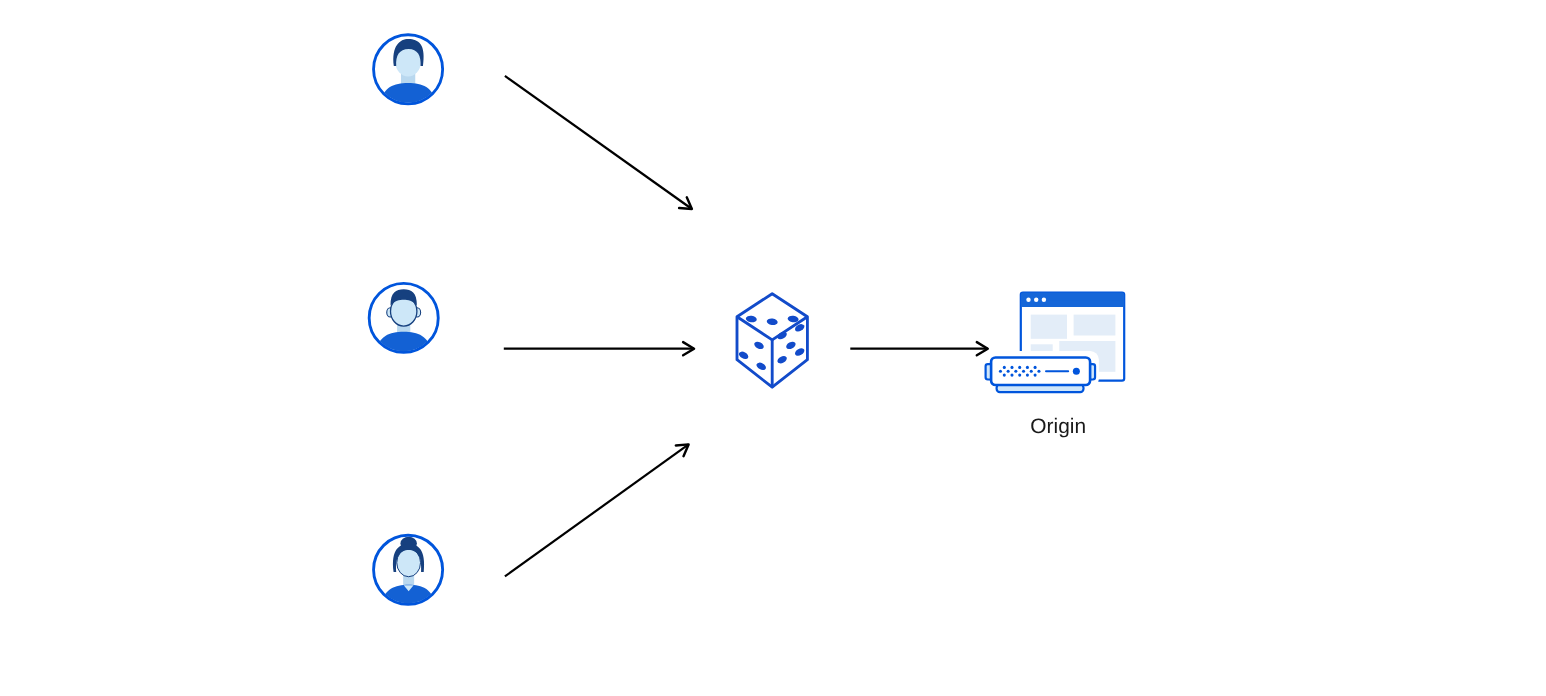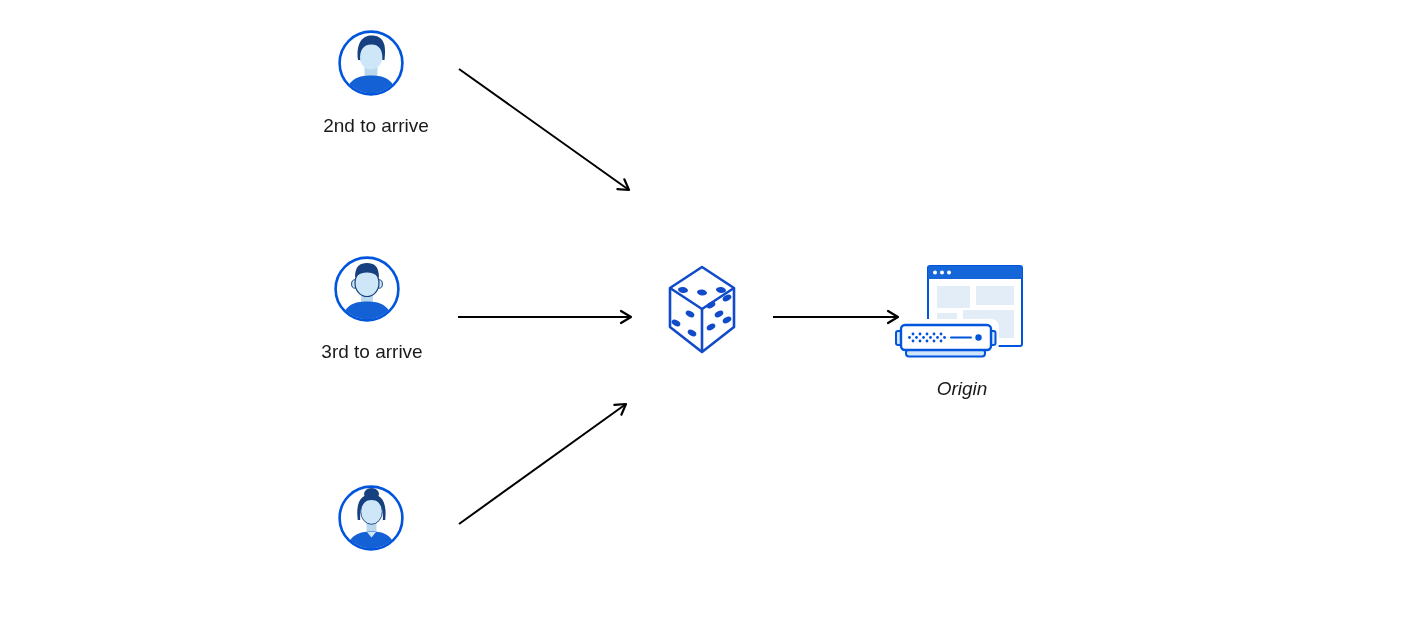--- a/index.html
+++ b/index.html
@@ -47,41 +47,39 @@
         </defs>
       <circle cx="34" cy="34" r="31.4" fill="#ffffff" stroke="#0055dc" stroke-width="2.6"></circle>
       <g clip-path="url(#clipA)">
         <rect x="27.5" y="34" width="13" height="15" fill="#b9d8ef"></rect>
         <path d="M8,68 C10,51 20,46.5 34,46.5 C48,46.5 58,51 60,68 Z" fill="#1361d4"></path>
         <ellipse cx="34" cy="27.5" rx="11.5" ry="13" fill="#cde7f8"></ellipse>
         <path d="M21,31 C18.5,11 28,5.5 36,6.5 C45,7.5 50,13 47.5,31 L45.3,31 C46,21.5 42.5,15.5 34.5,15.5 C26,15.5 22.5,21.5 23.2,31 Z" fill="#16407f"></path>
       </g>
     </svg>
   </div>
-  <div class="node-label" style="left:286px; top:115px; width:180px;">2nd to arrive</div>
 
   <div class="node" style="left:333px; top:255px;">
     <svg width="68" height="68" viewBox="0 0 68 68">
       <defs>
           <clipPath id="clipB">
             <circle cx="34" cy="34" r="30.4"></circle>
           </clipPath>
         </defs>
       <circle cx="34" cy="34" r="31.4" fill="#ffffff" stroke="#0055dc" stroke-width="2.6"></circle>
       <g clip-path="url(#clipB)">
         <rect x="28" y="36" width="12" height="13" fill="#b9d8ef"></rect>
         <path d="M8,68 C10,51 20,46.5 34,46.5 C48,46.5 58,51 60,68 Z" fill="#1361d4"></path>
         <ellipse cx="21.8" cy="29" rx="3.2" ry="4.2" fill="#cde7f8" stroke="#16407f" stroke-width="1"></ellipse>
         <ellipse cx="46.2" cy="29" rx="3.2" ry="4.2" fill="#cde7f8" stroke="#16407f" stroke-width="1"></ellipse>
         <ellipse cx="34" cy="28" rx="12" ry="13.5" fill="#cde7f8" stroke="#16407f" stroke-width="1.2"></ellipse>
         <path d="M22,22.5 C22,11 27,8 34,8 C41,8 46,11 46,22.5 C42,18.5 38,17.5 34,17.5 C30,17.5 26,18.5 22,22.5 Z" fill="#16407f"></path>
       </g>
     </svg>
   </div>
-  <div class="node-label" style="left:282px; top:341px; width:180px;">3rd to arrive</div>
 
   <div class="node" style="left:337px; top:484px;">
     <svg width="68" height="68" viewBox="0 0 68 68">
       <defs>
           <clipPath id="clipC">
             <circle cx="34" cy="34" r="30.4"></circle>
           </clipPath>
         </defs>
       <circle cx="34" cy="34" r="31.4" fill="#ffffff" stroke="#0055dc" stroke-width="2.6"></circle>
       <g clip-path="url(#clipC)">
@@ -160,15 +158,15 @@
         <circle cx="23" cy="81" r="1.4"></circle>
           <circle cx="30" cy="81" r="1.4"></circle>
           <circle cx="37" cy="81" r="1.4"></circle>
           <circle cx="44" cy="81" r="1.4"></circle>
           <circle cx="51" cy="81" r="1.4"></circle>
       </g>
       <line x1="61" y1="77.5" x2="81" y2="77.5" stroke="#0055dc" stroke-width="2" stroke-linecap="round"></line>
       <circle cx="88.5" cy="77.5" r="3.2" fill="#0055dc"></circle>
     </svg>
   </div>
-  <div class="node-label" style="left:892px; top:378px; width:140px;font-style:italic;">Origin</div>
+  <div class="node-label" style="left:892px; top:378px; width:140px;">Origin</div>
 
 </div>
 
 </body></html>

